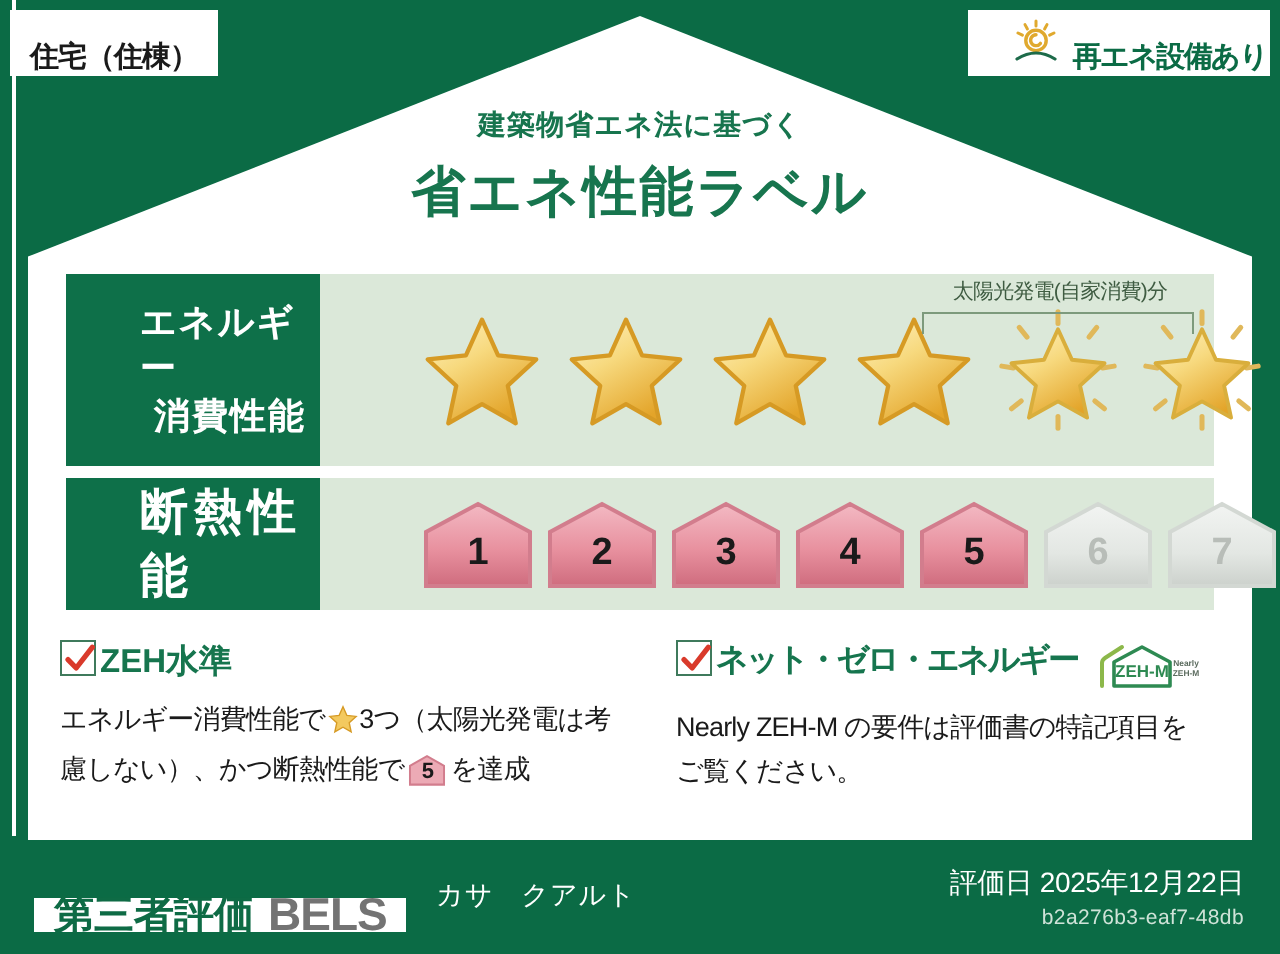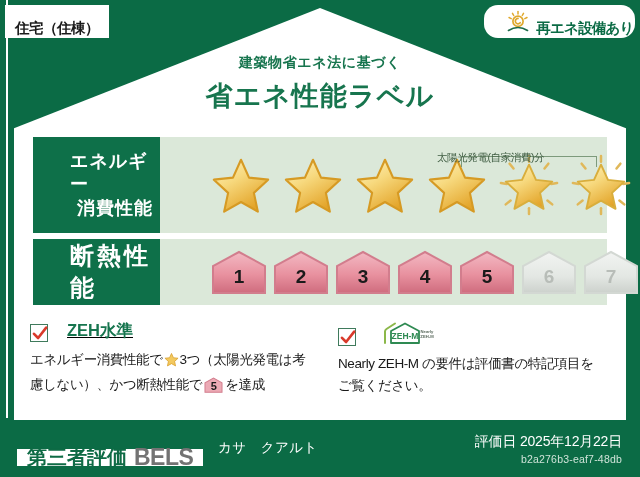--- a/index.html
+++ b/index.html
@@ -29,21 +29,20 @@
   }
   #badge-housing .txt {
     font-size: 14.5px; font-weight: bold; color: #1a1a1a;
     letter-spacing: -0.5px;
   }
   #badge-renew {
     right: 5px; top: 5px;
     width: 151px; height: 33px;
     gap: 5px;
     padding-left: 20px;
-    border-radius: 14px;
   }
   #badge-renew .txt {
     font-size: 14.5px; font-weight: bold; color: #0b6b45;
     letter-spacing: -0.8px;
   }
 
   
   #house-body {
     position: absolute;
     left: 14px; top: 8px;
@@ -109,23 +108,23 @@
   #solar-bracket {
     position: absolute;
     left: 301px; top: 19px;
     width: 136px; height: 11px;
     border: 1.4px solid #7d9a7c;
     border-bottom: none;
     z-index: 5;
   }
   #solar-caption {
     position: absolute;
-    left: 277px; top: 14px;
+    left: 277px; top: 2px;
     width: 186px;
-    text-align: left;
+    text-align: center;
     font-size: 10.5px;
     color: #3f5c42;
     letter-spacing: -0.4px;
     z-index: 6;
   }
 
   
   #grades-wrap {
     position: absolute;
     left: 50px; top: 0; right: 6px; bottom: 0;
@@ -151,23 +150,22 @@
   
   #info-cols {
     position: absolute;
     left: 30px; top: 320px; width: 586px; height: 86px;
     display: flex; z-index: 4;
   }
   .info-col { width: 50%; padding-right: 10px; }
   .info-col.right { padding-left: 15px; }
 
   .info-head {
-    display: flex; align-items: flex-end; gap: 19px;
+    display: flex; align-items: flex-start; gap: 2px;
     margin-bottom: 7px;
-    text-decoration: underline;
   }
   .checkbox {
     width: 18px; height: 18px;
     border: 1.3px solid #3f7a5c;
     background: #fff;
     position: relative; flex: 0 0 auto;
   }
   .checkbox svg { position: absolute; left: 1px; top: 0px; }
   .info-title {
     font-size: 16.5px; font-weight: bold; color: #16754e;
@@ -435,20 +433,21 @@
       </div>
     </div>
 
     <div class="info-col right">
       <div class="info-head">
         <span class="checkbox">
           <svg width="16" height="17" viewBox="0 0 16 17">
             <path d="M2 8.8 L6.1 13 L14.2 2.6" fill="none" stroke="#d93a2b" stroke-width="2.6" stroke-linecap="round" stroke-linejoin="round"></path>
           </svg>
         </span>
+        <span class="info-title ja2">ネット・ゼロ・エネルギー</span>
         <span id="zehm-logo">
           <svg width="56" height="26" viewBox="0 0 56 26">
             <path d="M4 23 L4 11.5 Q4 10 5.5 9 L14 3.5" fill="none" stroke="#8cb84a" stroke-width="2" stroke-linecap="round"></path>
             <polygon points="10,23 10,11 24,3.5 38,11 38,23" fill="none" stroke="#2e8a52" stroke-width="1.8" stroke-linejoin="round"></polygon>
             <text x="24" y="18.5" font-family="Liberation Sans, sans-serif" font-size="8.5" font-weight="bold" fill="#2e8a52" text-anchor="middle">ZEH-M</text>
             <text x="46" y="13" font-family="Liberation Sans, sans-serif" font-size="4.2" font-weight="bold" fill="#5b6b5e" text-anchor="middle">Nearly</text>
             <text x="46" y="18" font-family="Liberation Sans, sans-serif" font-size="4.2" font-weight="bold" fill="#5b6b5e" text-anchor="middle">ZEH-M</text>
           </svg>
         </span>
       </div>

